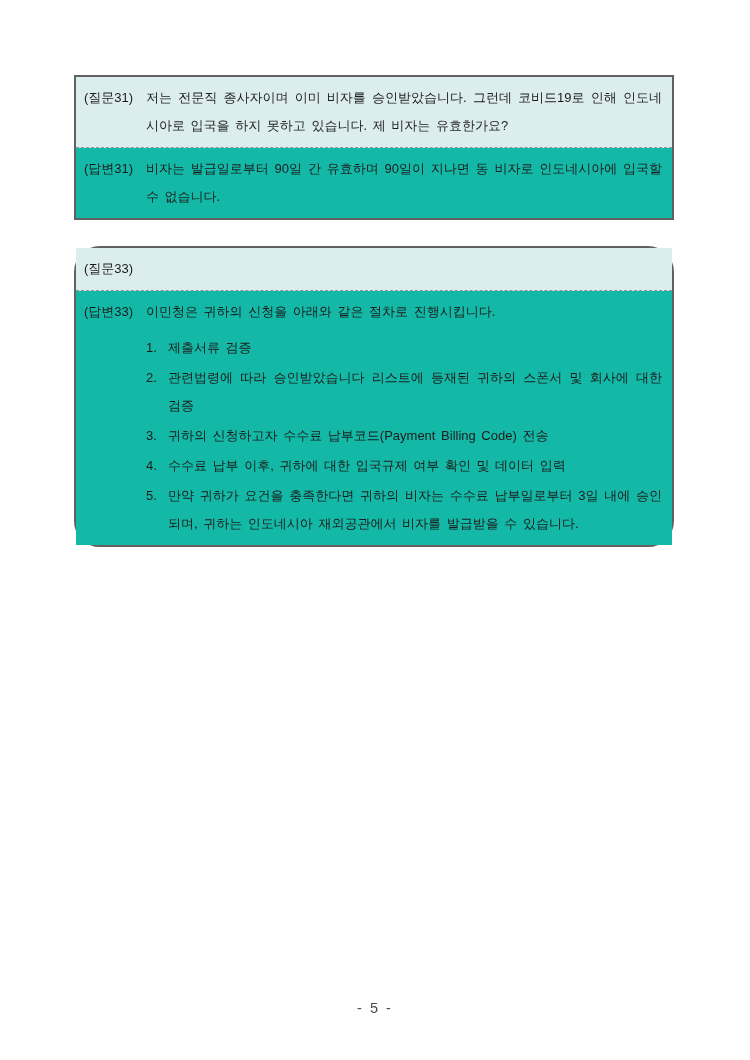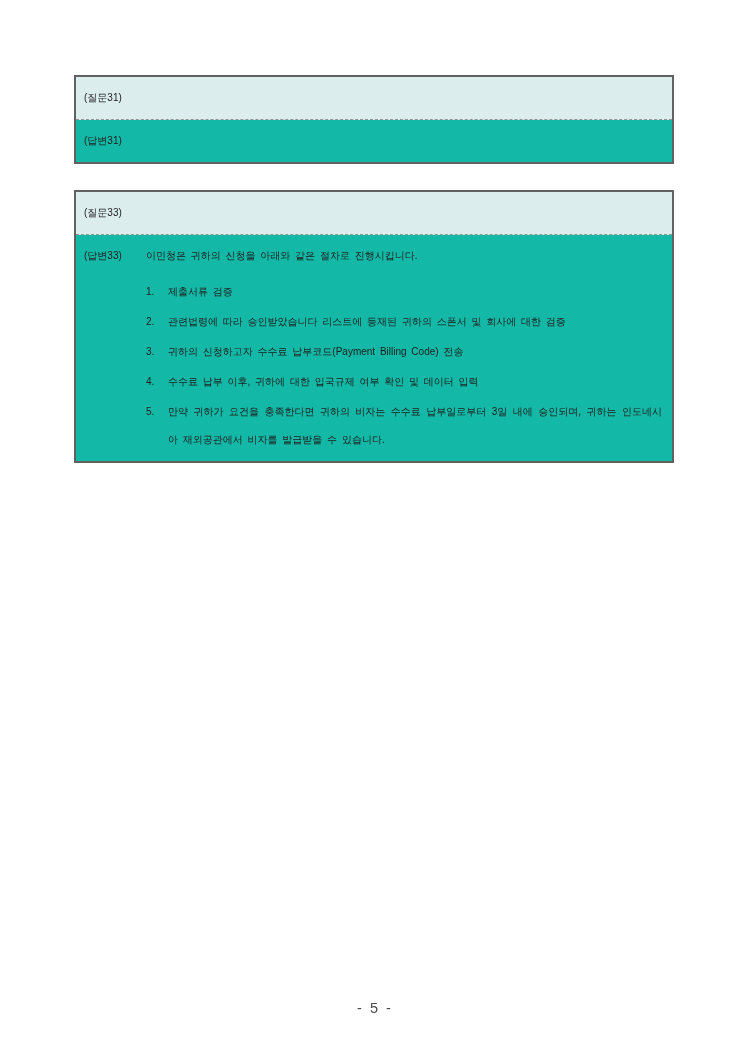--- a/index.html
+++ b/index.html
@@ -17,26 +17,26 @@
     overflow: hidden;
   }
   .qa-box {
     box-sizing: border-box;
     width: 600px;
     margin-left: 74px;
     border: 2px solid #616161;
     background: #ffffff;
   }
   .qa-box.first { margin-top: 75px; }
-  .qa-box.second { margin-top: 26px; }
+  .qa-box.second { margin-top: 26px; border-radius: 26px; }
 
   .section {
     box-sizing: border-box;
     padding: 7px 10px 7px 8px;
-    font-size: 10px;
+    font-size: 13px;
     line-height: 28px;
   }
   .section.question {
     background: #dcedee;
     border-bottom: 1px dashed #949494;
   }
   .section.answer {
     background: #14b8a6;
   }
   .q-row {
@@ -87,25 +87,27 @@
 </style>
 </head>
 <body>
 
 <div class="page">
 
   <section class="qa-box first">
     <div class="section question">
       <div class="q-row">
         <span class="label">(질문31)</span>
+        <div class="text">저는 전문직 종사자이며 이미 비자를 승인받았습니다. 그런데 코비드19로 인해 인도네시아로 입국을 하지 못하고 있습니다. 제 비자는 유효한가요?</div>
       </div>
     </div>
     <div class="section answer">
       <div class="q-row">
         <span class="label">(답변31)</span>
+        <div class="text">비자는 발급일로부터 90일 간 유효하며 90일이 지나면 동 비자로 인도네시아에 입국할 수 없습니다.</div>
       </div>
     </div>
   </section>
 
   <section class="qa-box second">
     <div class="section question">
       <div class="q-row">
         <span class="label">(질문33)</span>
       </div>
     </div>

